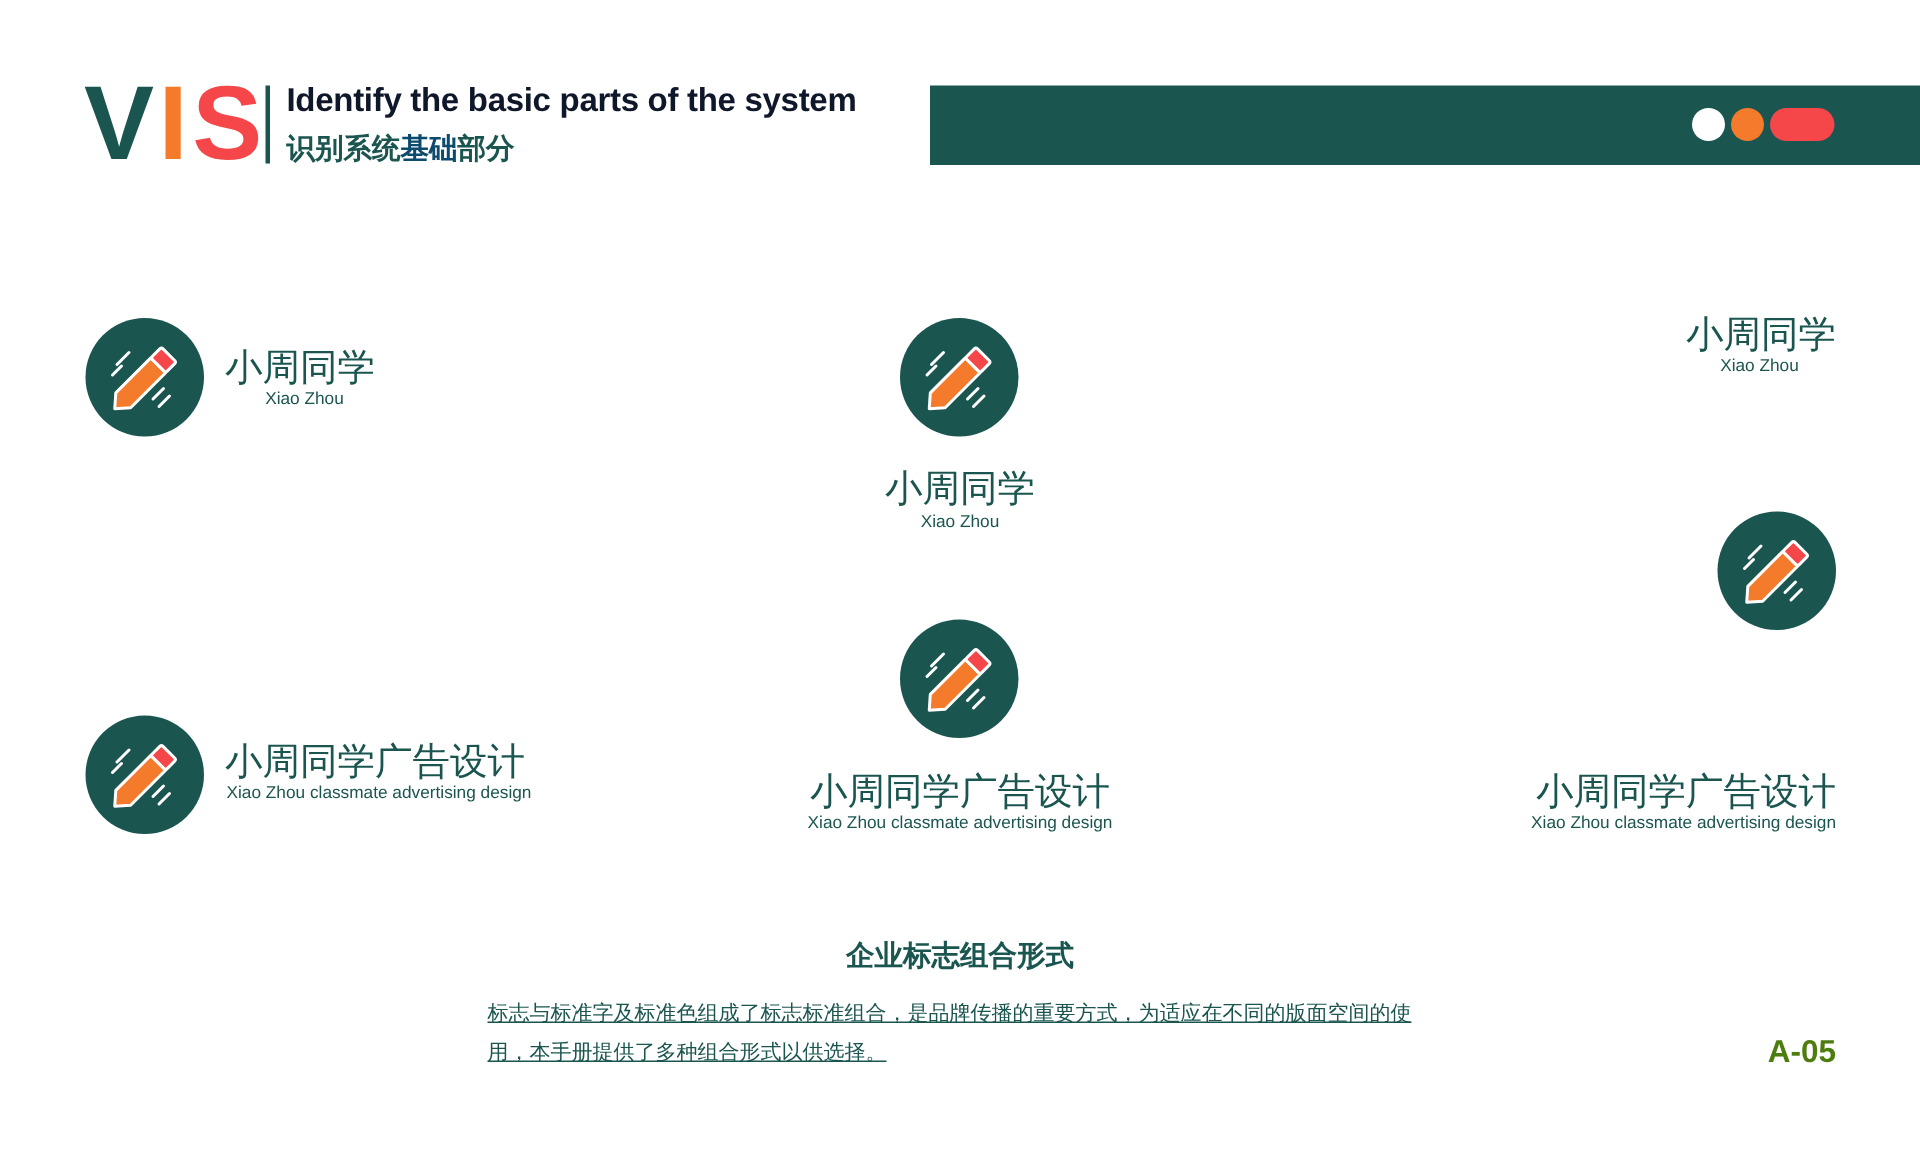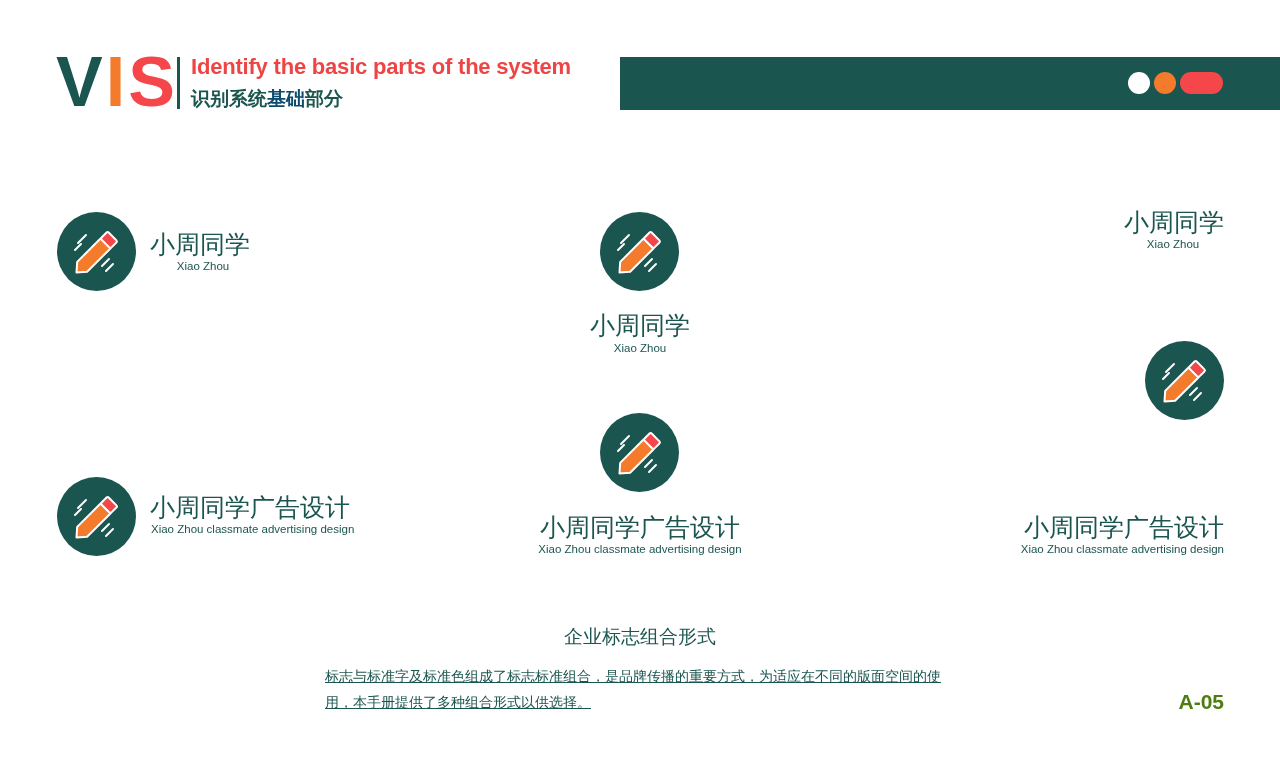--- a/index.html
+++ b/index.html
@@ -4,39 +4,39 @@
 <style>
   * { margin: 0; padding: 0; box-sizing: border-box; }
   html, body { width: 1280px; height: 768px; background: #ffffff; overflow: hidden; }
   body { position: relative; font-family: "DejaVu Sans", "Liberation Sans", sans-serif; color: #1b5550; }
 
   .vis-logo { position: absolute; left: 56px; top: 50px; height: 64px; font-family: "Liberation Sans", sans-serif; font-weight: bold; font-size: 70px; line-height: 64px; letter-spacing: -1px; display: flex; }
   .vis-v { color: #1b5550; }
   .vis-i { color: #f47a2c; margin: 0 4px; }
   .vis-s { color: #f5474a; }
   .header-divider { position: absolute; left: 177px; top: 57px; width: 3px; height: 52px; background: #1b5550; }
-  .header-en { position: absolute; left: 191px; top: 54px; font-family: "Liberation Sans", sans-serif; font-weight: bold; font-size: 22px; color: #ef4444; white-space: nowrap; letter-spacing: -0.2px; }
+  .header-en { position: absolute; left: 191px; top: 54px; font-family: "Liberation Sans", sans-serif; font-weight: bold; font-size: 22px; color: #0f172a; white-space: nowrap; letter-spacing: -0.2px; }
   .header-cn { position: absolute; left: 191px; top: 86px; font-weight: bold; font-size: 19px; color: #1b5550; white-space: nowrap; }
   .header-cn .hl { color: #0c4a6e; }
 
   .top-bar { position: absolute; left: 620px; top: 57px; width: 660px; height: 53px; background: #1b5550; }
   .dot { position: absolute; top: 15px; height: 22px; border-radius: 11px; }
   .dot-white { left: 508px; width: 22px; background: #ffffff; }
   .dot-orange { left: 534px; width: 22px; background: #f47a2c; }
   .dot-red { left: 560px; width: 43px; background: #f5474a; }
 
   .mark { position: absolute; width: 79px; height: 79px; border-radius: 50%; background: #1b5550; }
   .mark svg { width: 79px; height: 79px; display: block; }
 
   .cn-name { position: absolute; font-size: 25px; color: #1b5550; white-space: nowrap; line-height: 28px; font-weight: normal; }
   .en-name { position: absolute; font-family: "Liberation Sans", sans-serif; font-size: 11.5px; color: #1b5550; white-space: nowrap; line-height: 14px; }
   .center { text-align: left; transform: translateX(-50%); }
   .right { text-align: right; transform: translateX(-100%); }
 
-  .section-title { position: absolute; left: 640px; top: 624px; transform: translateX(-50%); font-weight: normal; font-size: 19px; color: #1b5550; white-space: nowrap; }
+  .section-title { position: absolute; left: 640px; top: 624px; transform: translateX(-50%); font-weight: bold; font-size: 19px; color: #1b5550; white-space: nowrap; }
   .desc { position: absolute; left: 325px; top: 663px; width: 640px; font-size: 14px; line-height: 26px; color: #1b5550; text-decoration: underline; }
   .page-no { position: absolute; right: 56px; top: 690px; font-family: "Liberation Sans", sans-serif; font-weight: bold; font-size: 21px; color: #4d7c0f; }
 </style>
 </head>
 <body>
 
 <div class="vis-logo">
   <span class="vis-v">V</span>
   <span class="vis-i">I</span>
   <span class="vis-s">S</span>

